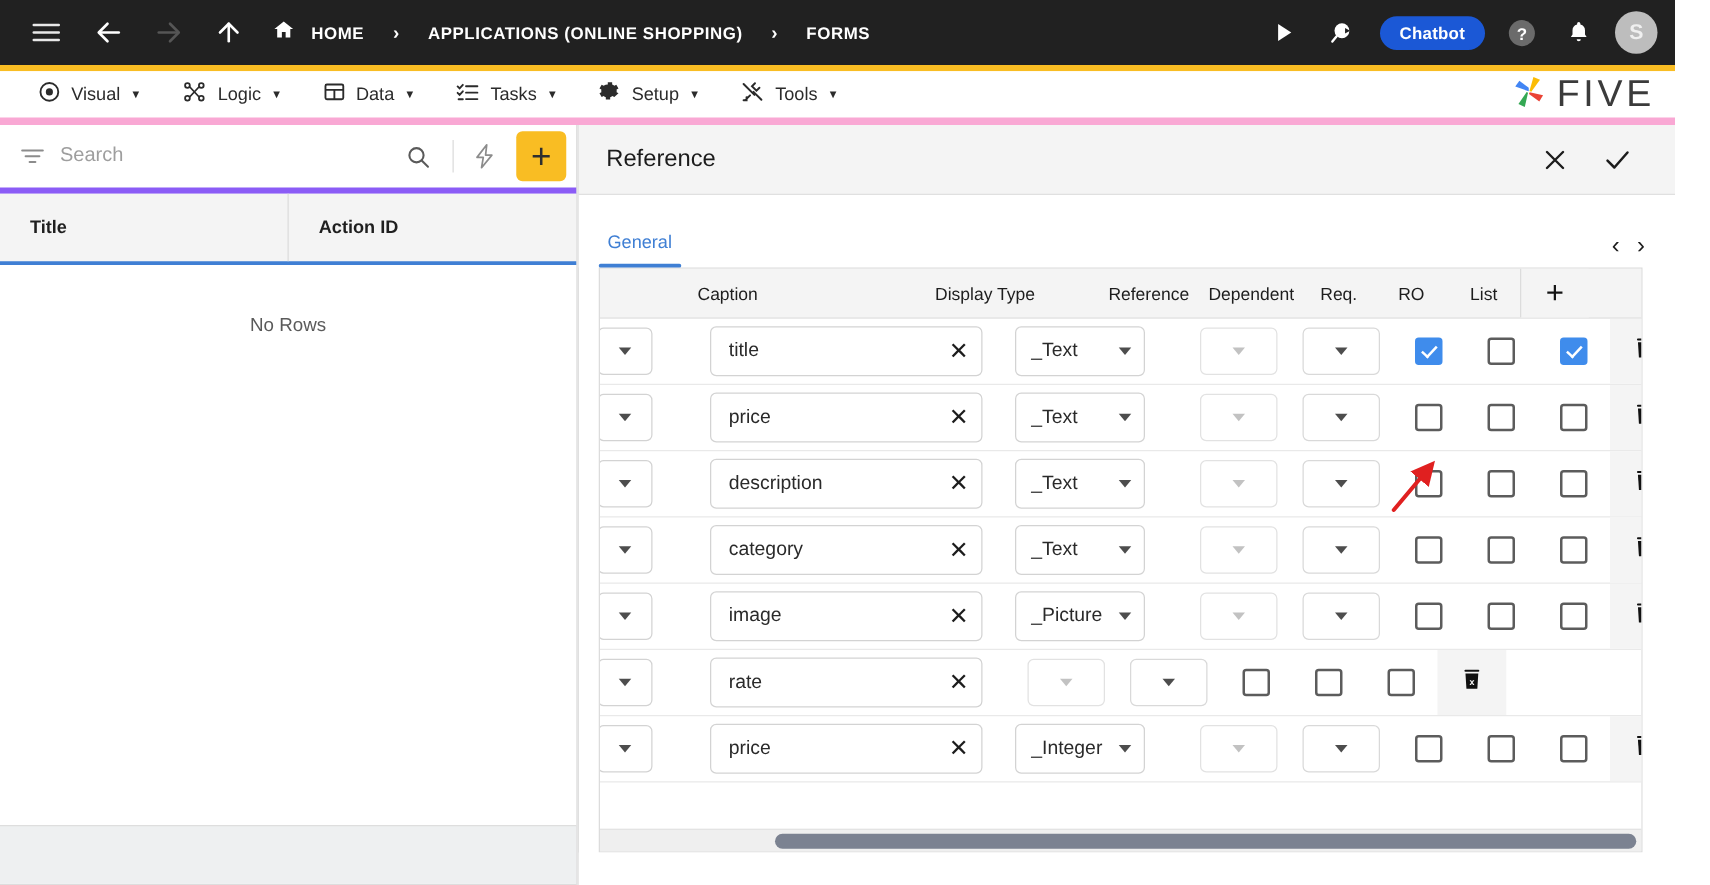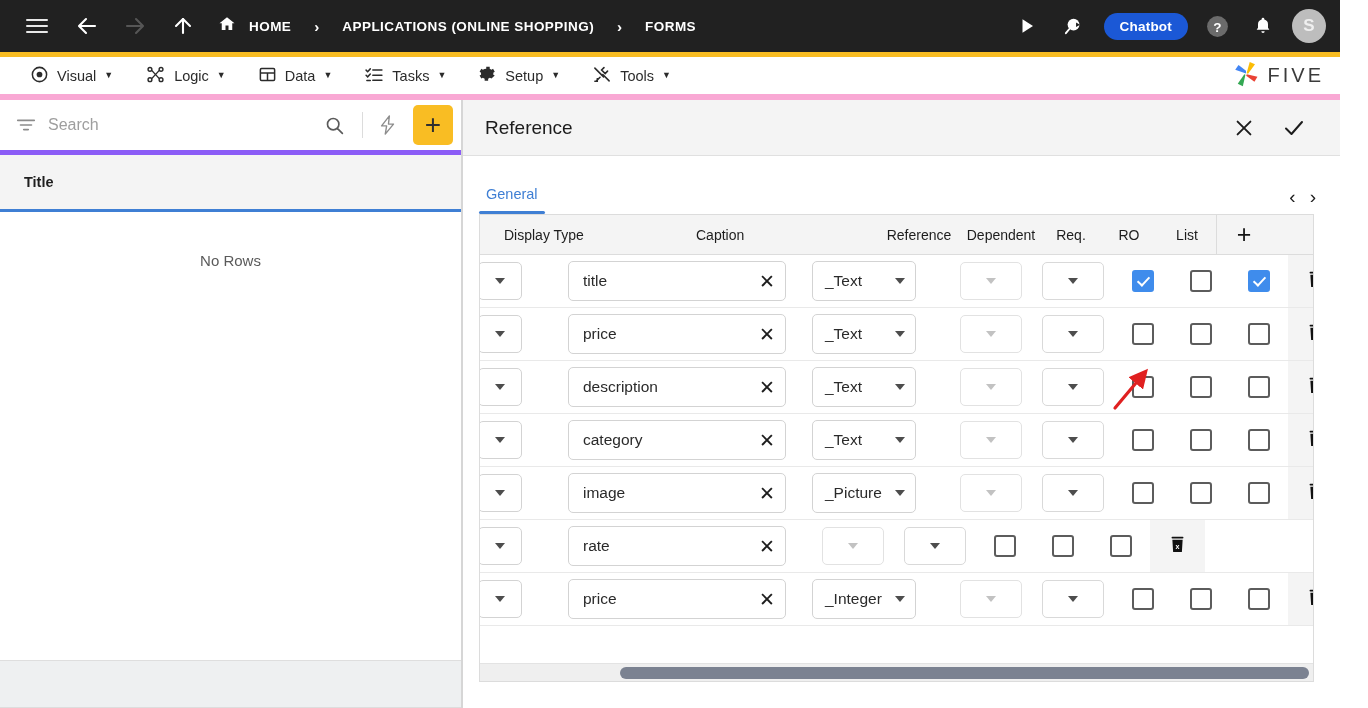--- a/index.html
+++ b/index.html
@@ -50,21 +50,21 @@
     padding-left: 14px; border-bottom: 6px solid #f9a8d4; position: relative;
   }
   .menu-item {
     display: flex; align-items: center; gap: 8px; padding: 0 16px; height: 100%;
     font-size: 14.5px; color: #2b2b2b; cursor: pointer; white-space: nowrap;
   }
   .menu-item .cap { font-weight: normal; }
   .caret { font-size: 9px; color: #2b2b2b; line-height: 1; }
   .logo-wrap { position: absolute; right: 16px; top: 50%; transform: translateY(-50%);
                display: flex; align-items: center; gap: 7px; }
-  .logo-text { font-size: 20px; letter-spacing: 3px; color: #3b3b3b; font-weight: normal; }
+  .logo-text { font-size: 30px; letter-spacing: 3px; color: #3b3b3b; font-weight: normal; }
 
   
   .body { flex: 1 1 auto; display: flex; min-height: 0; background: #ffffff; position: relative; }
 
   
   .left { width: 462px; flex: none; display: flex; flex-direction: column;
           border-right: 1px solid #d6d6d6; background: #ffffff; min-height: 0; }
   .search-row { height: 55px; flex: none; display: flex; align-items: center;
                 border-bottom: 5px solid #8b5cf6; padding: 0 8px 0 4px; }
   .filter-ic { width: 44px; display: flex; align-items: center; justify-content: center; }
@@ -384,20 +384,21 @@
             </svg>
         </div>
         <button class="plus-btn">
           <span>+</span>
         </button>
       </div>
 
       <div class="lgrid">
         <div class="lgrid-head">
           <div class="lgh-cell c1">Title</div>
+          <div class="lgh-cell c2">Action ID</div>
         </div>
         <div class="lgrid-body">
           <div class="norows">No Rows</div>
         </div>
         <div class="lgrid-foot"></div>
       </div>
     </div>
 
     <div class="right">
       <div class="panel-head">
@@ -419,22 +420,22 @@
         <div class="tab active">General</div>
         <div class="tab-nav">
           <span>‹</span>
           <span>›</span>
         </div>
       </div>
 
       <div class="gwrap">
         <div class="ghead">
           <div class="c-drag"></div>
+          <div class="gh h-cap">Caption</div>
           <div class="gh h-disp">Display Type</div>
-          <div class="gh h-cap">Caption</div>
           <div class="gh h-ref">Reference</div>
           <div class="gh h-dep">Dependent</div>
           <div class="gh h-req">Req.</div>
           <div class="gh h-ro">RO</div>
           <div class="gh h-list">List</div>
           <div class="gh h-add">+</div>
         </div>
 
         <div class="gbody" id="rows">
             <div class="grow">

